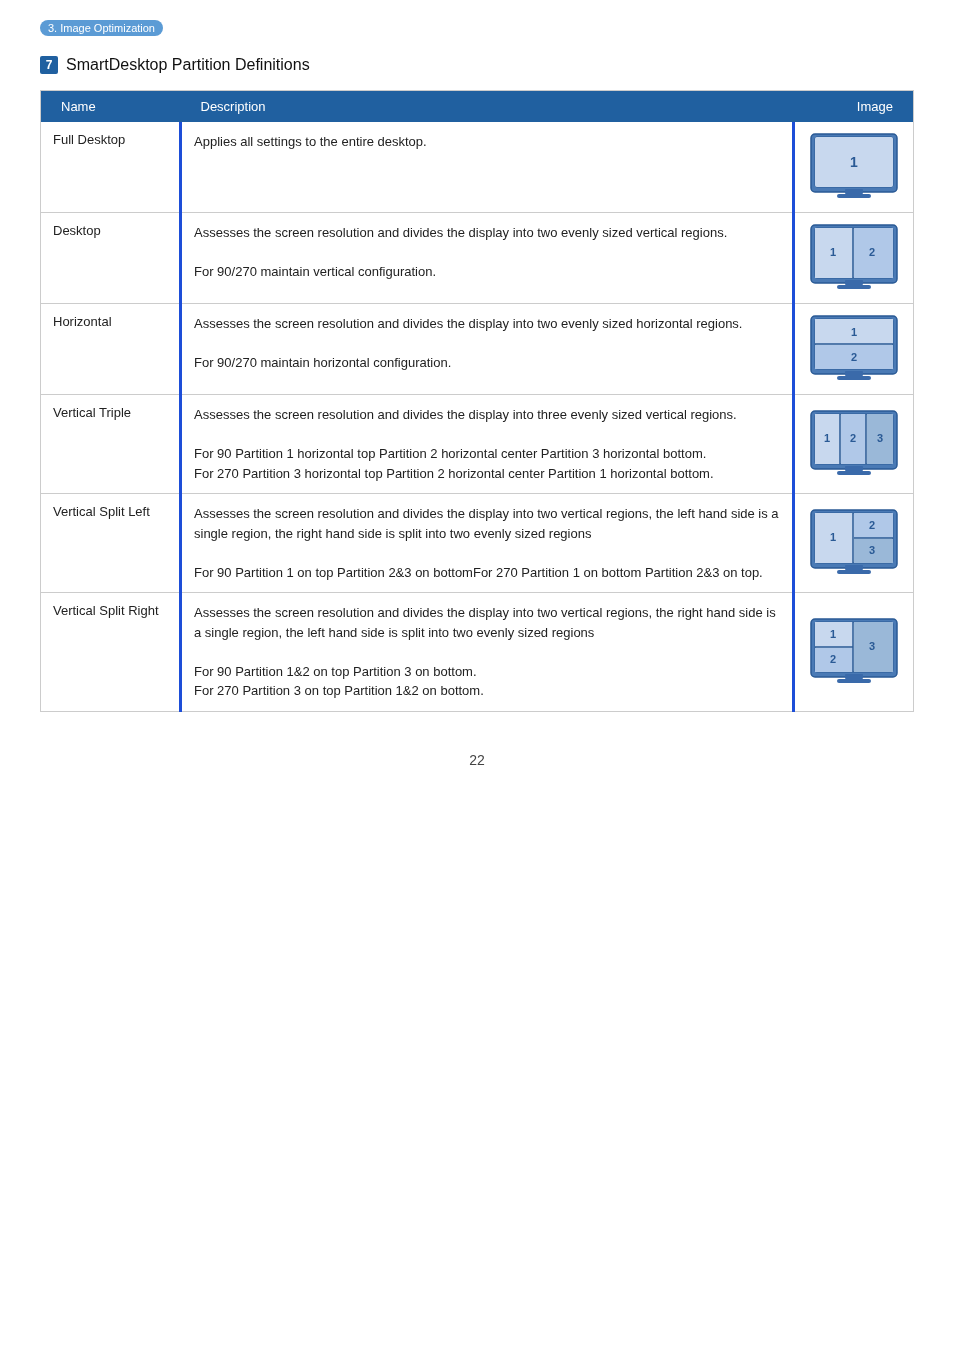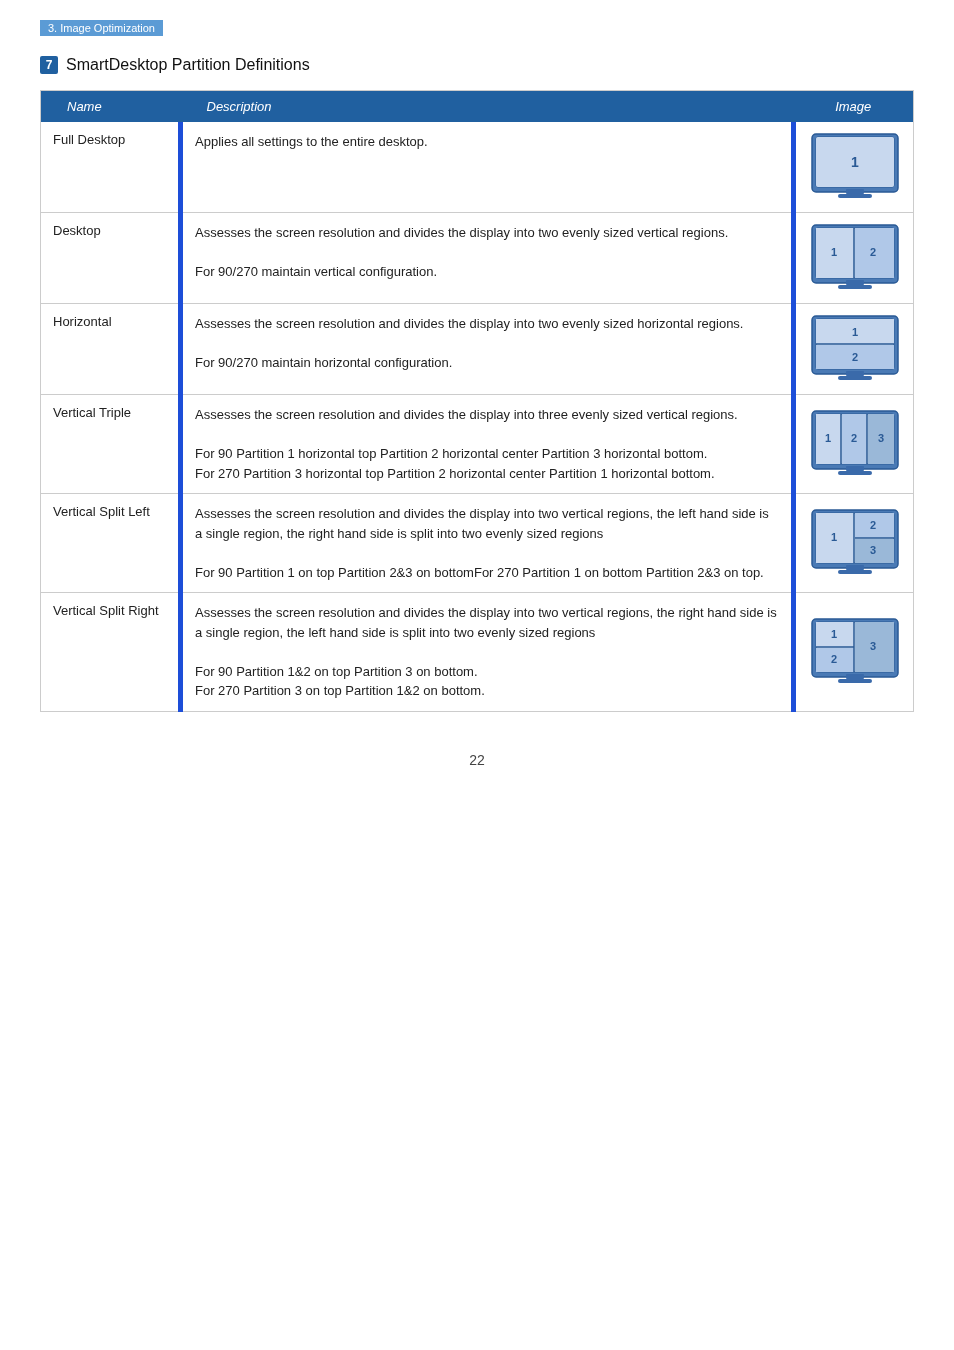--- a/index.html
+++ b/index.html
@@ -13,21 +13,21 @@
       padding: 20px 40px 40px 40px;
     }
 
     .breadcrumb-bar {
       display: inline-block;
       background: #5b9bd5;
       color: #fff;
       font-size: 11px;
       padding: 2px 8px;
       margin-bottom: 20px;
-      border-radius: 0;
+      border-radius: 8px;
     }
 
     .section-header {
       display: flex;
       align-items: center;
       margin-bottom: 16px;
       gap: 8px;
     }
 
     .section-number {
@@ -55,44 +55,43 @@
       border-collapse: collapse;
       border: 1px solid #ccc;
     }
 
     thead tr {
       background: #2060a0;
       color: #fff;
     }
 
     thead th {
-      padding: 8px 26px;
+      padding: 8px 20px;
       text-align: left;
       font-weight: normal;
       font-size: 13px;
-      font-style: italic;
     }
 
     thead th.col-image {
-      text-align: center;
+      text-align: right;
       width: 120px;
     }
 
     tbody tr {
       border-bottom: 1px solid #ccc;
       vertical-align: top;
     }
 
     tbody tr:last-child {
       border-bottom: none;
     }
 
     td {
       padding: 10px 12px;
-      border-right: 5px solid #1d4ed8;
+      border-right: 3px solid #1d4ed8;
       vertical-align: top;
     }
 
     td:last-child {
       border-right: none;
     }
 
     .col-name {
       width: 140px;
       font-size: 13px;

